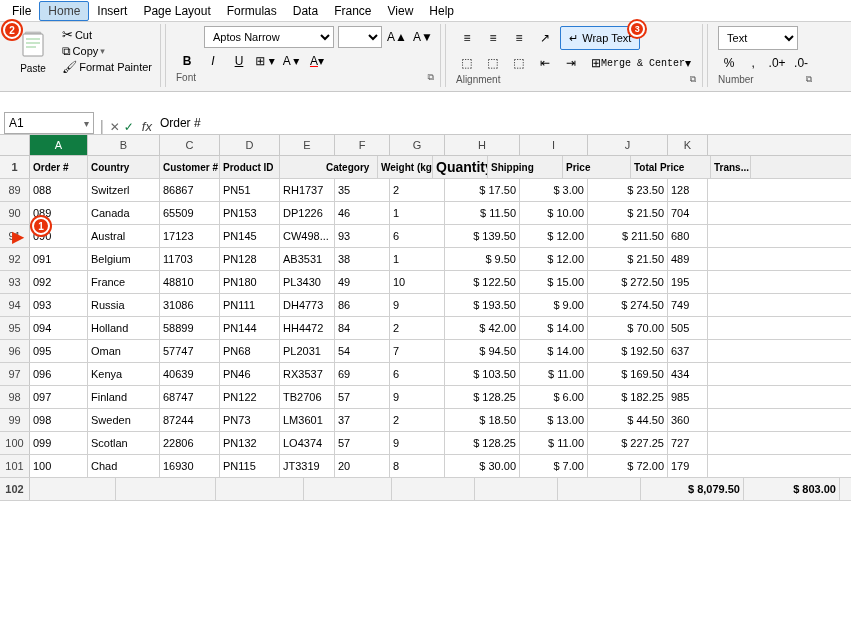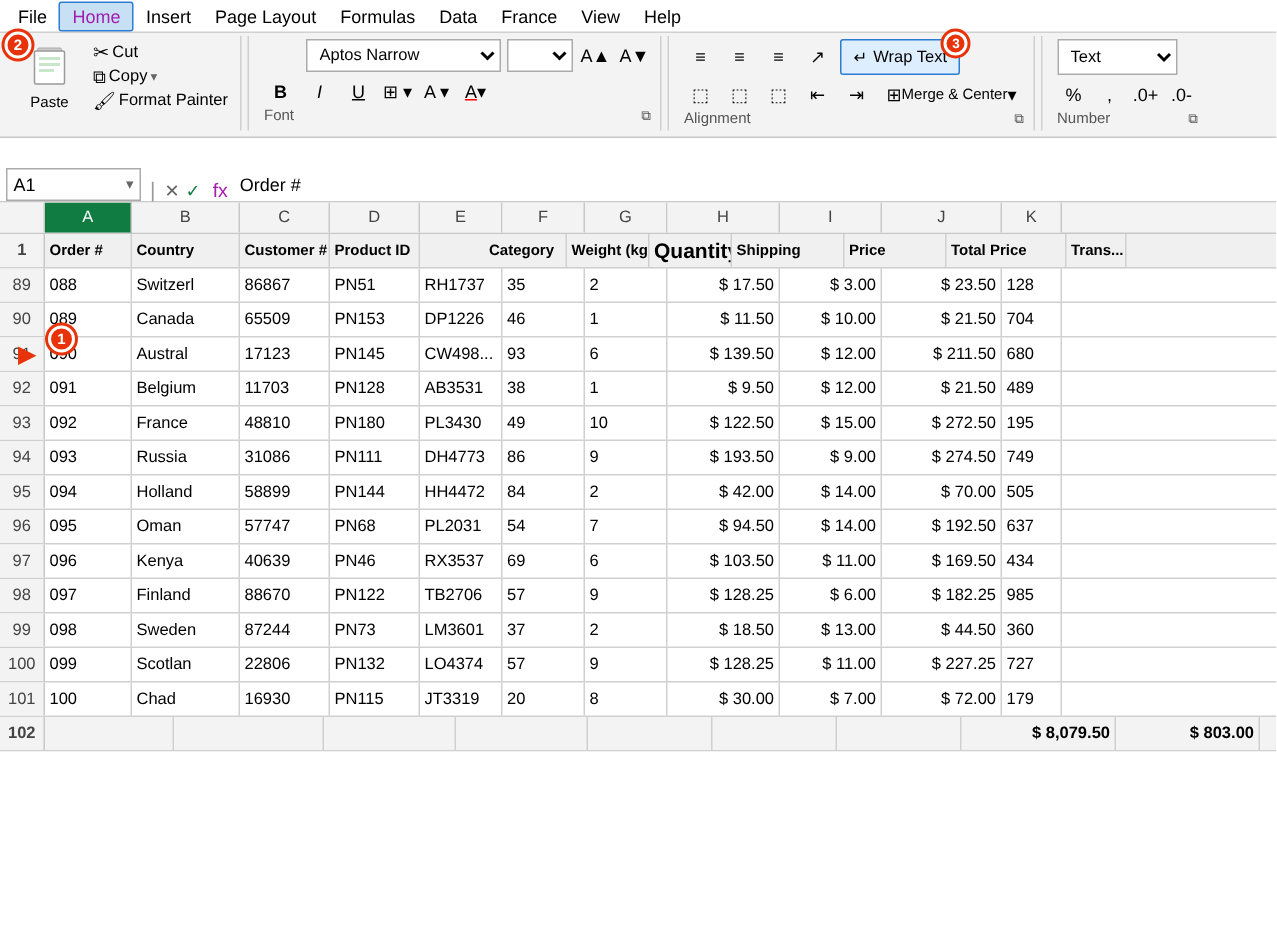--- a/index.html
+++ b/index.html
@@ -1,21 +1,21 @@
 <!DOCTYPE html>
 <html><head>
   <meta charset="utf-8">
   <style>
     * { box-sizing: border-box; margin: 0; padding: 0; }
     body { font-family: 'Segoe UI', Arial, sans-serif; font-size: 12px; background: #fff; overflow: hidden; width: 851px; height: 632px; }
 
     
     .menu-bar { display: flex; align-items: center; background: #fff; border-bottom: 1px solid #d0d0d0; padding: 2px 4px; height: 22px; }
     .menu-item { padding: 2px 8px; cursor: pointer; font-size: 12px; border-radius: 2px; }
-    .menu-item.active { background: #c7e0f4; border: 1px solid #2b7cd3; color: #a21caf; }
+    .menu-item.active { background: #c7e0f4; border: 1px solid #2b7cd3; color: #404040; }
 
     
     .ribbon { background: #f3f3f3; border-bottom: 1px solid #c8c8c8; padding: 2px 4px 4px; }
     .ribbon-content { display: flex; align-items: stretch; gap: 2px; }
     .ribbon-group { display: flex; flex-direction: column; align-items: center; padding: 2px 6px; border-right: 1px solid #d0d0d0; }
     .ribbon-group:last-child { border-right: none; }
     .paste-btn { display: flex; flex-direction: column; align-items: center; justify-content: center; padding: 2px 8px; border: 1px solid transparent; border-radius: 2px; cursor: pointer; min-width: 44px; }
     .paste-icon { width: 32px; height: 32px; display: flex; align-items: center; justify-content: center; }
     .paste-label { font-size: 10px; margin-top: 2px; }
     .clipboard-sub { display: flex; flex-direction: column; justify-content: space-around; }
@@ -37,21 +37,21 @@
     .wrap-btn { display: flex; align-items: center; gap: 4px; padding: 2px 8px; border: 1px solid #2b7cd3; border-radius: 2px; background: #ddeeff; cursor: pointer; font-size: 11px; height: 24px; position: relative; }
     .wrap-btn .badge3 { position: absolute; top: -6px; right: -6px; background: #e8320a; color: #fff; border-radius: 50%; width: 16px; height: 16px; display: flex; align-items: center; justify-content: center; font-size: 9px; font-weight: bold; border: 2px solid #fff; }
 
     
     .number-box { width: 80px; height: 24px; font-size: 11px; border: 1px solid #ababab; background: #fff; padding: 0 4px; }
 
     
     .formula-bar { display: flex; align-items: flex-end; height: 26px; border-bottom: 1px solid #c8c8c8; background: #fff; padding: 0 4px; gap: 4px; margin-top: 17px; }
     .cell-ref-box { width: 90px; height: 22px; border: 1px solid #ababab; font-size: 12px; padding: 0 4px; background: #fff; display: flex; align-items: center; }
     .formula-divider { color: #999; font-size: 14px; padding: 0 2px; }
-    .fx-label { color: #a21caf; font-size: 13px; padding: 0 4px; }
+    .fx-label { color: #404040; font-size: 13px; font-style: italic; padding: 0 4px; }
     .formula-input { flex: 1; height: 22px; border: none; outline: none; font-size: 12px; }
 
     
     .spreadsheet { overflow: hidden; }
     .col-headers { display: flex; background: #f3f3f3; border-bottom: 1px solid #c8c8c8; }
     .row-num-header { width: 30px; min-width: 30px; height: 20px; border-right: 1px solid #c8c8c8; background: #f3f3f3; }
     .col-header { height: 20px; border-right: 1px solid #c8c8c8; display: flex; align-items: center; justify-content: center; font-size: 11px; font-weight: normal; color: #444; background: #f3f3f3; }
     .col-header.selected { background: #107c41; color: #fff; }
     .grid-row { display: flex; border-bottom: 1px solid #d0d0d0; }
     .row-num { width: 30px; min-width: 30px; height: 22px; border-right: 1px solid #c8c8c8; background: #f3f3f3; display: flex; align-items: center; justify-content: center; font-size: 11px; color: #444; }
@@ -183,21 +183,21 @@
           </div>
         </div>
         <div style="display:flex;align-items:center;gap:4px;">
           <div class="icon-btn">⬚</div>
           <div class="icon-btn">⬚</div>
           <div class="icon-btn">⬚</div>
           <div class="icon-btn">⇤</div>
           <div class="icon-btn">⇥</div>
           <div class="icon-btn" style="width:auto;padding:0 4px;">
             <span>⊞</span>
-            <span style="font-size:10px;">Merge &amp; Center</span>
+            <span style="font-size:10px;font-family:Liberation Mono, monospace;">Merge &amp; Center</span>
             <span>▾</span>
           </div>
         </div>
       </div>
       <div class="group-bottom">
         <span class="group-name">Alignment</span>
         <span class="group-expand">⧉</span>
       </div>
     </div>
 
@@ -392,21 +392,21 @@
         <div class="cell col-g">6</div>
         <div class="cell col-h cell-right">$ 103.50</div>
         <div class="cell col-i cell-right">$ 11.00</div>
         <div class="cell col-j cell-right">$ 169.50</div>
         <div class="cell col-k">434</div>
       </div>
       <div class="grid-row">
         <div class="row-num">98</div>
         <div class="cell col-a">097</div>
         <div class="cell col-b">Finland</div>
-        <div class="cell col-c">88670</div>
+        <div class="cell col-c">68747</div>
         <div class="cell col-d">PN122</div>
         <div class="cell col-e">TB2706</div>
         <div class="cell col-f">57</div>
         <div class="cell col-g">9</div>
         <div class="cell col-h cell-right">$ 128.25</div>
         <div class="cell col-i cell-right">$ 6.00</div>
         <div class="cell col-j cell-right">$ 182.25</div>
         <div class="cell col-k">985</div>
       </div>
       <div class="grid-row">

